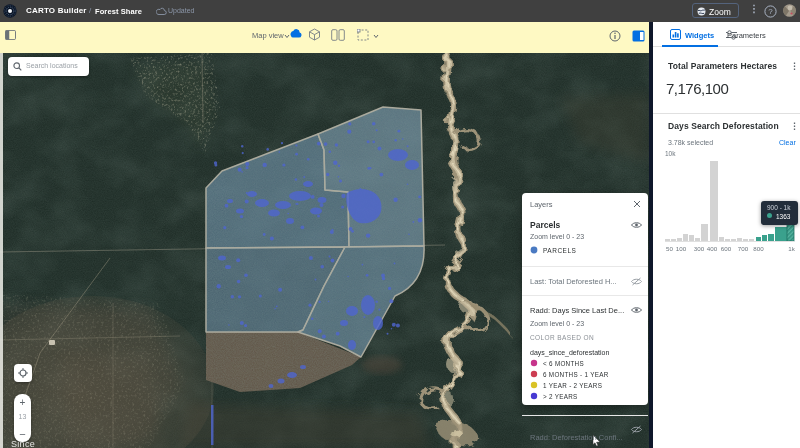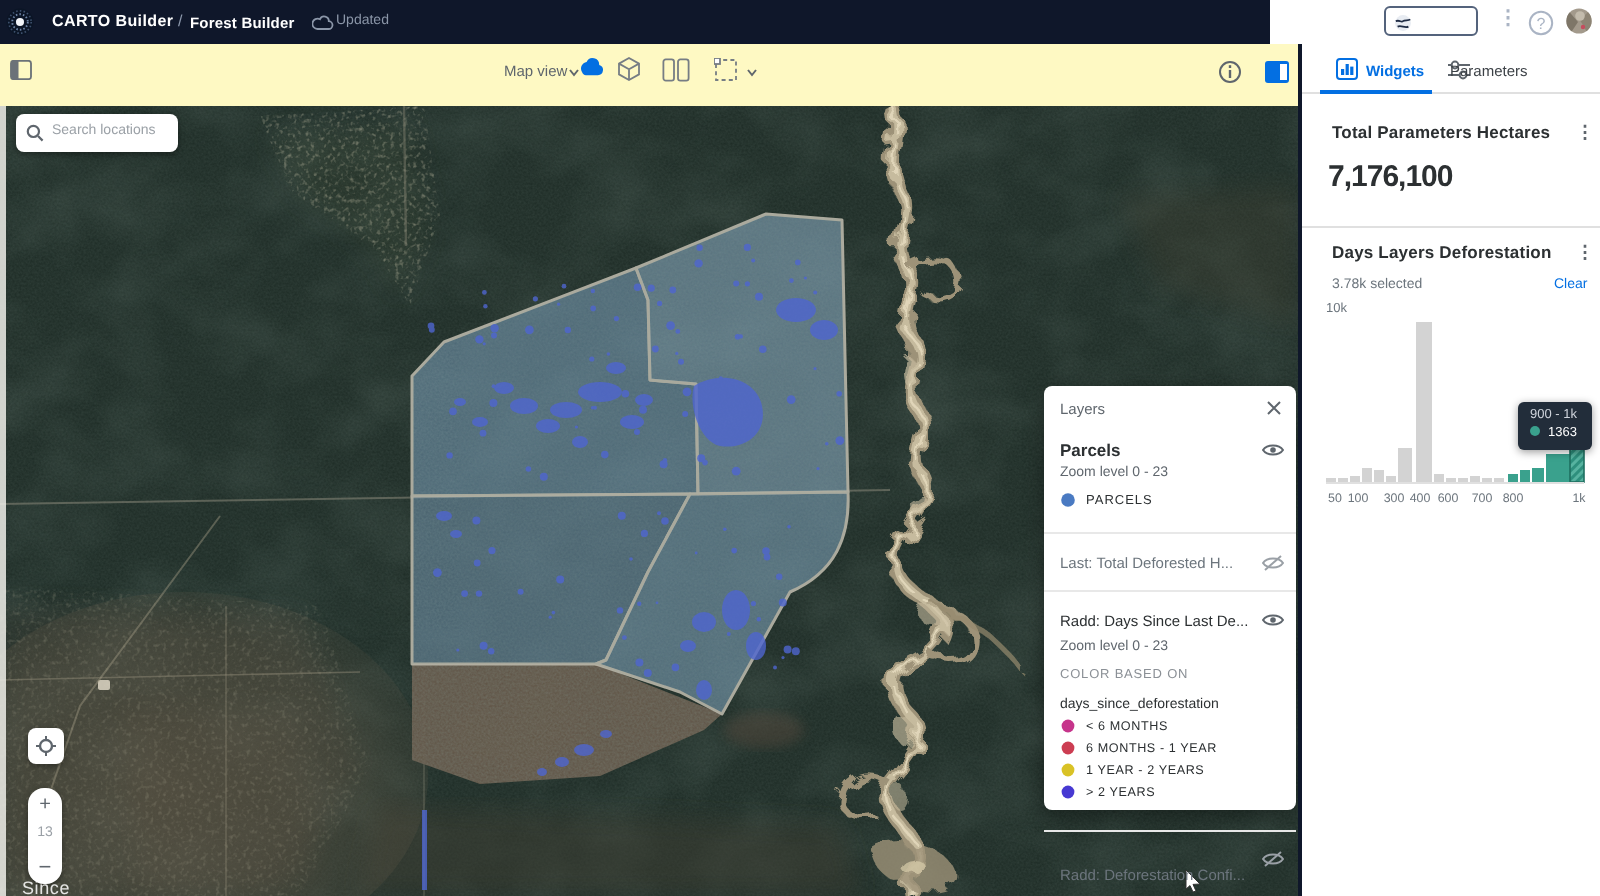--- a/index.html
+++ b/index.html
@@ -1,42 +1,42 @@
 <!DOCTYPE html>
 <html><head><meta charset="utf-8">
 <style>
 *{margin:0;padding:0;box-sizing:border-box}
 html,body{width:800px;height:448px;overflow:hidden;font-family:"Liberation Sans",sans-serif;background:#fff}
 .abs{position:absolute}
-#header{position:absolute;left:0;top:0;width:635px;height:22px;background:#0f172a;color:#fff}
+#header{position:absolute;left:0;top:0;width:800px;height:22px;background:#404040;color:#fff}
 #toolbar{position:absolute;left:0;top:22px;width:649px;height:31px;background:#fef9c3}
 #map{position:absolute;left:0;top:53px;width:649px;height:395px;overflow:hidden;background:#202d26}
-#sidebar{position:absolute;left:649px;top:22px;width:151px;height:426px;background:#fff;border-left:2px solid #0f172a}
+#sidebar{position:absolute;left:649px;top:22px;width:151px;height:426px;background:#fff;border-left:4px solid #0f172a}
 </style></head><body>
 
 <div id="header">
   <svg class="abs" style="left:3px;top:4px" width="14" height="14" viewBox="0 0 18 18">
     <circle cx="9" cy="9" r="8.6" fill="#0b1526"></circle>
     <circle cx="9" cy="9" r="7.2" fill="none" stroke="#3c4f6b" stroke-width="1.1" stroke-dasharray="1 1.4"></circle>
     <circle cx="9" cy="9" r="5" fill="none" stroke="#6e85a6" stroke-width="1.2" stroke-dasharray="1 1.3"></circle>
     <circle cx="9" cy="9" r="2.6" fill="#f2f5f9"></circle>
   </svg>
   <span class="abs" style="left:26px;top:6px;font-size:8px;font-weight:bold;letter-spacing:.2px">CARTO Builder</span>
   <span class="abs" style="left:89px;top:6px;font-size:8px;color:#8d99ad">/</span>
-  <span class="abs" style="left:95px;top:6.5px;font-size:7.5px;font-weight:bold;letter-spacing:.1px">Forest Builder</span>
+  <span class="abs" style="left:95px;top:6.5px;font-size:7.5px;font-weight:bold;letter-spacing:.1px">Forest Share</span>
   <svg class="abs" style="left:156px;top:7px" width="11" height="9" viewBox="0 0 11 9">
     <path d="M3 7.5 A2.6 2.6 0 1 1 4 2.6 A2.3 2.3 0 0 1 8.4 3.6 A1.9 1.9 0 0 1 8.2 7.5 Z" fill="none" stroke="#8b96a8" stroke-width="0.9"></path>
   </svg>
   <span class="abs" style="left:168px;top:7px;font-size:7px;color:#8b96a8">Updated</span>
   <div class="abs" style="left:692px;top:3px;width:47px;height:15px;border:1px solid #54637c;border-radius:3px">
     <svg class="abs" style="left:4px;top:2.5px" width="9" height="9" viewBox="0 0 10 10">
       <circle cx="5" cy="5" r="4.4" fill="#e8ecf2"></circle>
       <path d="M1 4 C3 3 4 5 5 4 C6 3 8 4 9 3 M2 7 C4 6 6 8 8 7" stroke="#1e2b44" stroke-width="1" fill="none"></path>
     </svg>
-    <span class="abs" style="left:16px;top:2.5px;font-size:8.5px;color:#fff">Share</span>
+    <span class="abs" style="left:16px;top:2.5px;font-size:8.5px;color:#fff">Zoom</span>
   </div>
   <span class="abs" style="left:749px;top:3px;font-size:10px;color:#aab4c4;font-weight:bold">⋮</span>
   <svg class="abs" style="left:764px;top:4.5px" width="13" height="13" viewBox="0 0 13 13">
     <circle cx="6.5" cy="6.5" r="5.6" fill="none" stroke="#aab4c4" stroke-width="1"></circle>
     <text x="6.5" y="9.4" font-size="8" fill="#aab4c4" text-anchor="middle" font-family="Liberation Sans">?</text>
   </svg>
   <svg class="abs" style="left:783px;top:4px" width="13" height="13" viewBox="0 0 13 13">
     <defs>
         <clipPath id="avc">
           <circle cx="6.5" cy="6.5" r="6.3"></circle>
@@ -430,24 +430,24 @@
     <path d="M0 2.5 H11 M0 7.5 H11" stroke="#5f666d" stroke-width="1"></path>
     <circle cx="3.5" cy="2.5" r="1.7" fill="#fff" stroke="#5f666d" stroke-width="1"></circle>
     <circle cx="7.5" cy="7.5" r="1.7" fill="#fff" stroke="#5f666d" stroke-width="1"></circle>
   </svg>
   <span class="abs" style="left:74px;top:8.5px;font-size:7.5px;color:#3c4146">Parameters</span>
   <div class="abs" style="left:0;top:24px;width:151px;height:1px;background:#e0e0e0"></div>
   <div class="abs" style="left:9px;top:23px;width:56px;height:2px;background:#036fe2"></div>
 
   <span class="abs" style="left:15px;top:39px;font-size:8.5px;font-weight:bold;color:#2c3032;letter-spacing:.1px">Total Parameters Hectares</span>
   <span class="abs" style="left:137px;top:39px;font-size:9px;color:#5f666d;font-weight:bold">⋮</span>
-  <span class="abs" style="left:13px;top:58px;font-size:15px;font-weight:bold;color:#2c3032;letter-spacing:-.5px">7,176,100</span>
+  <span class="abs" style="left:13px;top:58px;font-size:15px;font-weight:normal;color:#2c3032;letter-spacing:-.5px">7,176,100</span>
   <div class="abs" style="left:0;top:91px;width:151px;height:1px;background:#e0e0e0"></div>
 
-  <span class="abs" style="left:15px;top:99px;font-size:8.5px;font-weight:bold;color:#2c3032;letter-spacing:.1px">Days Layers Deforestation</span>
+  <span class="abs" style="left:15px;top:99px;font-size:8.5px;font-weight:bold;color:#2c3032;letter-spacing:.1px">Days Search Deforestation</span>
   <span class="abs" style="left:137px;top:99px;font-size:9px;color:#5f666d;font-weight:bold">⋮</span>
   <span class="abs" style="left:15px;top:117px;font-size:7px;color:#6c757d">3.78k selected</span>
   <span class="abs" style="left:126px;top:117px;font-size:7px;color:#036fe2">Clear</span>
   <svg class="abs" style="left:0px;top:126px" width="151" height="110" viewBox="0 0 151 110">
     <defs>
       <pattern id="hstripe" width="3" height="3" patternUnits="userSpaceOnUse" patternTransform="rotate(45)">
         <rect width="3" height="3" fill="#57b3a0"></rect>
           <rect width="1.5" height="3" fill="#2e8f7d"></rect>
       </pattern>
     </defs>

